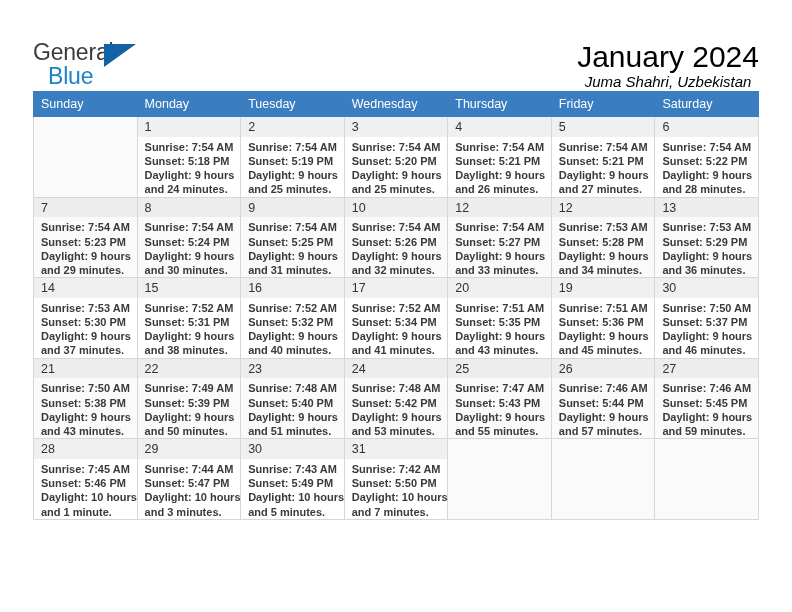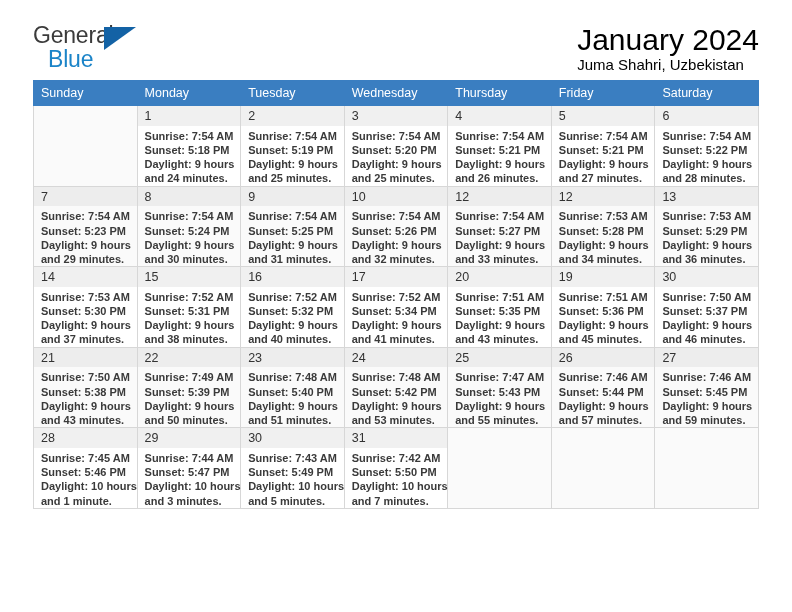--- a/index.html
+++ b/index.html
@@ -13,21 +13,21 @@
     font-family: "Liberation Sans", sans-serif;
     color: #000000;
     overflow: hidden;
   }
 
   .page {
     position: relative;
     width: 792px;
     height: 596px;
     box-sizing: border-box;
-    padding: 0 33px;
+    padding: 17px 33px;
   }
 
   
   .header {
     display: flex;
     align-items: flex-start;
     justify-content: space-between;
     height: 72px;
     padding-top: 24px;
     box-sizing: border-box;
@@ -57,42 +57,43 @@
     position: absolute;
     left: 71px;
     top: 3px;
     width: 0;
     height: 0;
     border-left: 32px solid #1362a5;
     border-bottom: 23px solid transparent;
   }
 
   .title-block {
-    text-align: left;
+    text-align: center;
     padding-top: 0px;
   }
   .cal-title {
     font-size: 30px;
     color: #000000;
     line-height: 1.05;
     font-weight: normal;
     margin: 0;
   }
   .cal-subtitle {
     font-size: 15px;
     color: #000000;
     margin-top: 0;
+    font-style: italic;
   }
 
   
   .calendar {
     border-collapse: collapse;
     width: 726px;
     table-layout: fixed;
-    margin-top: 8px;
+    margin-top: 2px;
   }
   .calendar th {
     background: #3a7ec1;
     color: #ffffff;
     font-weight: normal;
     font-size: 12.5px;
     text-align: left;
     padding: 5px 0 5px 7px;
     height: 12px;
     border: 1px solid #3a7ec1;

